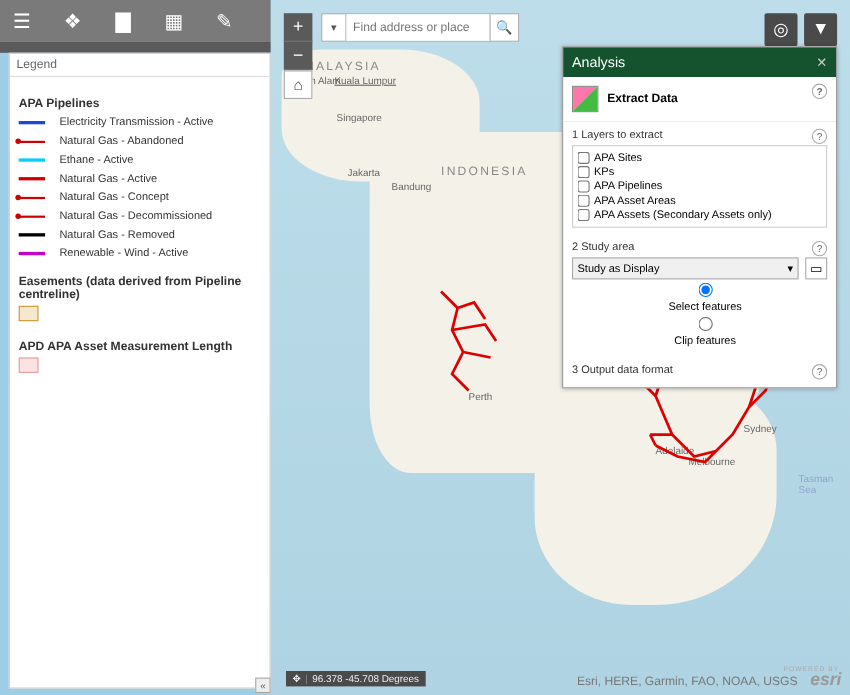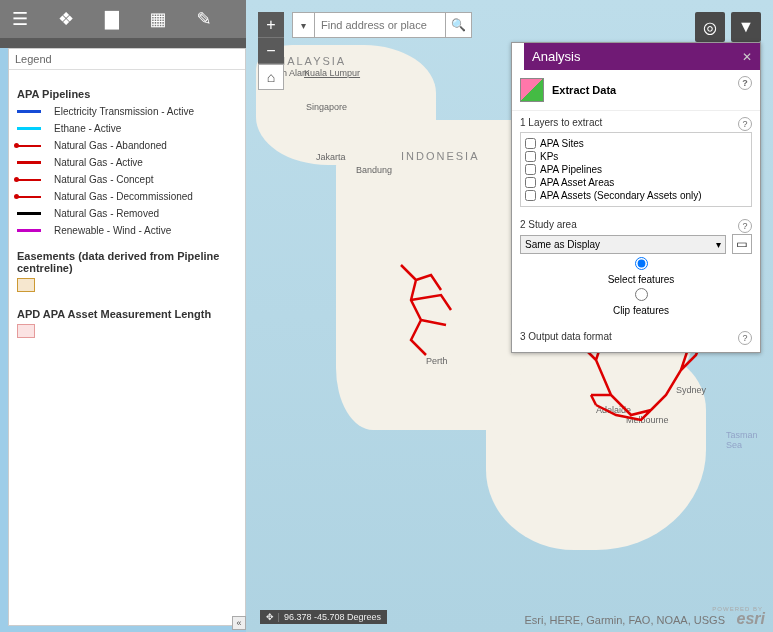--- a/index.html
+++ b/index.html
@@ -50,21 +50,21 @@
 .search-bar { position: absolute; top: 12px; left: 46px; height: 26px; display: flex; background: #fff; border: 1px solid #aaa; z-index: 10; }
 .search-dd { width: 22px; display: flex; align-items: center; justify-content: center; border-right: 1px solid #aaa; font-size: 10px; cursor: pointer; color: #555; }
 .search-input { border: none; outline: none; font-size: 11px; padding: 0 6px; width: 130px; }
 .search-go { width: 26px; display: flex; align-items: center; justify-content: center; border-left: 1px solid #aaa; cursor: pointer; font-size: 12px; color: #444; }
 
 .right-tools { position: absolute; top: 12px; right: 12px; display: flex; gap: 6px; z-index: 10; }
 .right-tools .rt { width: 30px; height: 30px; background: #4a4a4a; color: #fff; display: flex; align-items: center; justify-content: center; cursor: pointer; font-size: 16px; border-radius: 2px; }
 
 
 .analysis { position: absolute; top: 42px; right: 12px; width: 250px; background: #fff; border: 1px solid #999; z-index: 15; box-shadow: 0 1px 4px rgba(0,0,0,.3); }
-.analysis-head { background: #701a75; color: #fff; font-size: 13px; padding: 6px 8px; display: flex; justify-content: space-between; align-items: center; margin-left: 12px; }
+.analysis-head { background: #14532d; color: #fff; font-size: 13px; padding: 6px 8px; display: flex; justify-content: space-between; align-items: center; }
 .analysis-close { cursor: pointer; color: #ccc; font-size: 12px; }
 .analysis-sub { display: flex; align-items: center; gap: 8px; padding: 8px; border-bottom: 1px solid #eee; font-size: 11px; font-weight: bold; position: relative; }
 .ext-icon { width: 24px; height: 24px; background: linear-gradient(135deg, #f7a 0%, #f7a 50%, #4b4 50%); border: 1px solid #888; }
 .analysis-section { padding: 6px 8px; font-size: 10px; position: relative; }
 .sec-title { margin-bottom: 4px; color: #333; }
 .help-icon { position: absolute; right: 8px; top: 6px; width: 14px; height: 14px; border: 1px solid #aaa; border-radius: 50%; display: flex; align-items: center; justify-content: center; font-size: 9px; color: #666; cursor: pointer; }
 .layer-box { border: 1px solid #ccc; padding: 4px; max-height: 90px; overflow: auto; }
 .layer-row { display: flex; align-items: center; gap: 4px; padding: 1px 0; }
 .layer-row input { width: 11px; height: 11px; }
 .study-dd { display: flex; align-items: center; gap: 6px; }
@@ -95,28 +95,28 @@
 <div class="legend-panel">
   <div class="legend-header">Legend</div>
   <div class="legend-body">
     <div class="legend-group-title">APA Pipelines</div>
     <div id="legend-items">
         <div class="legend-row">
           <span class="swatch thick" style="background: rgb(21, 75, 214);"></span>
           <span class="legend-text">Electricity Transmission - Active</span>
         </div>
         <div class="legend-row">
-          <span class="swatch thick" style="background: rgb(0, 208, 255);"></span>
-          <span class="legend-text">Ethane - Active</span>
-        </div>
-        <div class="legend-row">
           <span class="swatch-dot" style="background: rgb(208, 0, 0); --dc: #d00000; height: 2px; position: relative;">
             <span style="position: absolute; left: -3px; top: -2px; width: 5px; height: 5px; border-radius: 50%; background: rgb(208, 0, 0);"></span>
           </span>
           <span class="legend-text">Natural Gas - Abandoned</span>
+        </div>
+        <div class="legend-row">
+          <span class="swatch thick" style="background: rgb(0, 208, 255);"></span>
+          <span class="legend-text">Ethane - Active</span>
         </div>
         <div class="legend-row">
           <span class="swatch thick" style="background: rgb(208, 0, 0);"></span>
           <span class="legend-text">Natural Gas - Active</span>
         </div>
         <div class="legend-row">
           <span class="swatch-dot" style="background: rgb(208, 0, 0); --dc: #d00000; height: 2px; position: relative;">
             <span style="position: absolute; left: -3px; top: -2px; width: 5px; height: 5px; border-radius: 50%; background: rgb(208, 0, 0);"></span>
           </span>
           <span class="legend-text">Natural Gas - Concept</span>
@@ -220,21 +220,21 @@
             <input type="checkbox" style="">
             <span>APA Assets (Secondary Assets only)</span>
           </label>
         </div>
     </div>
     <div class="analysis-section">
       <div class="sec-title">2 Study area</div>
       <span class="help-icon">?</span>
       <div class="study-dd">
         <div class="study-select">
-          <span>Same as Display</span>
+          <span>Study as Display</span>
           <span>▾</span>
         </div>
         <div class="study-icon">▭</div>
       </div>
       <label class="radio-row">
           <input type="radio" name="sf" checked="" style=""> 
           <span>Select features</span>
         </label>
       <label class="radio-row">
           <input type="radio" name="sf" style=""> 

